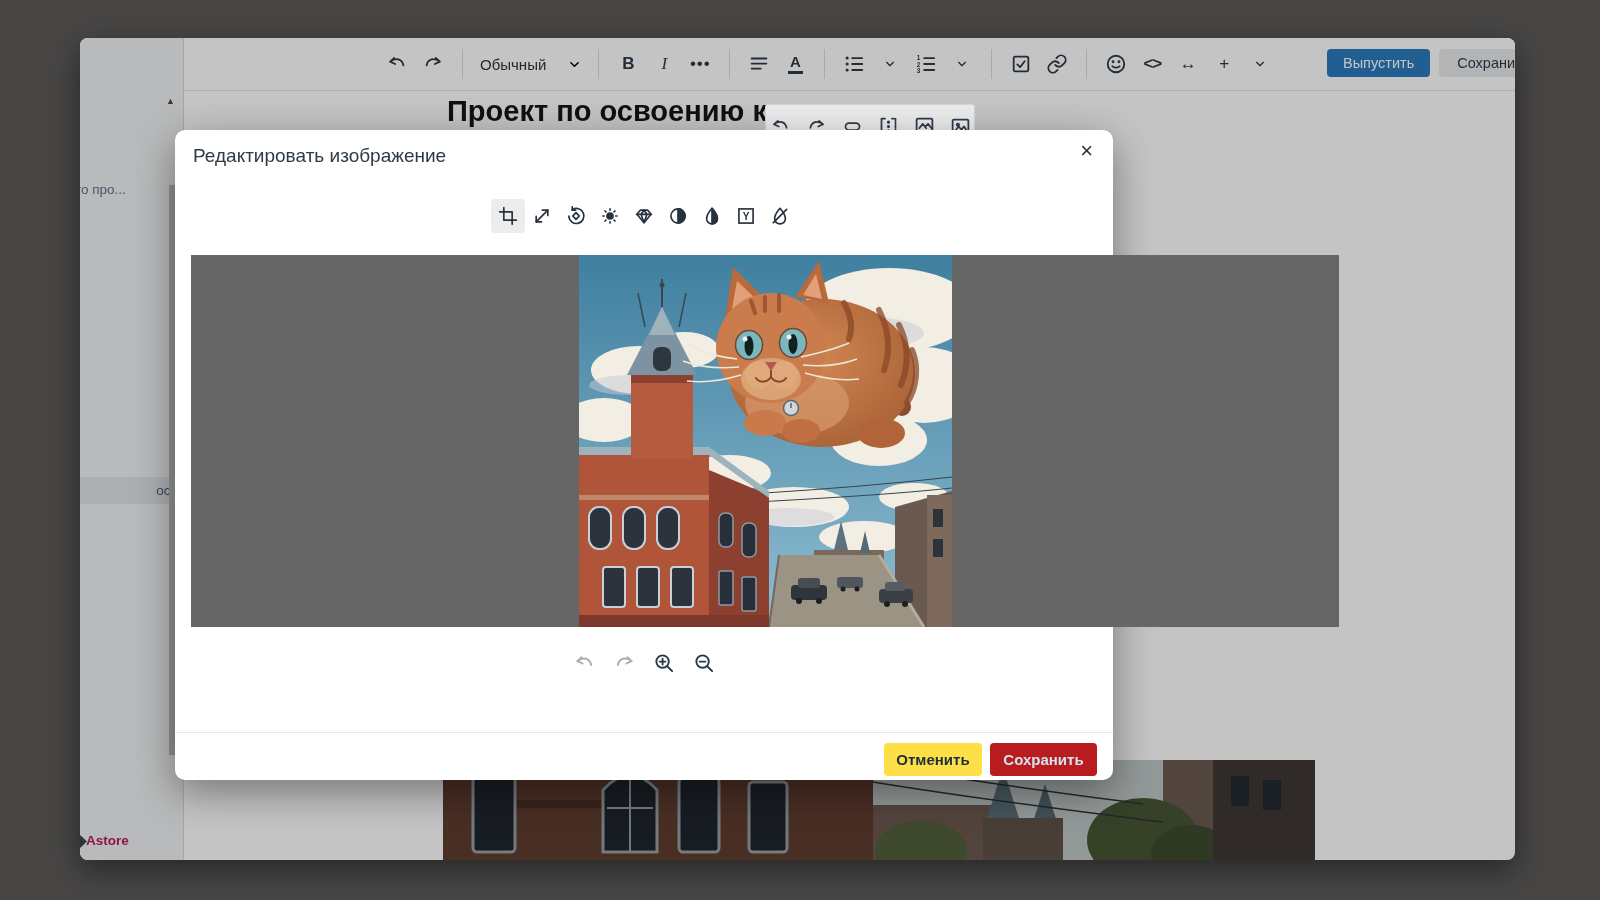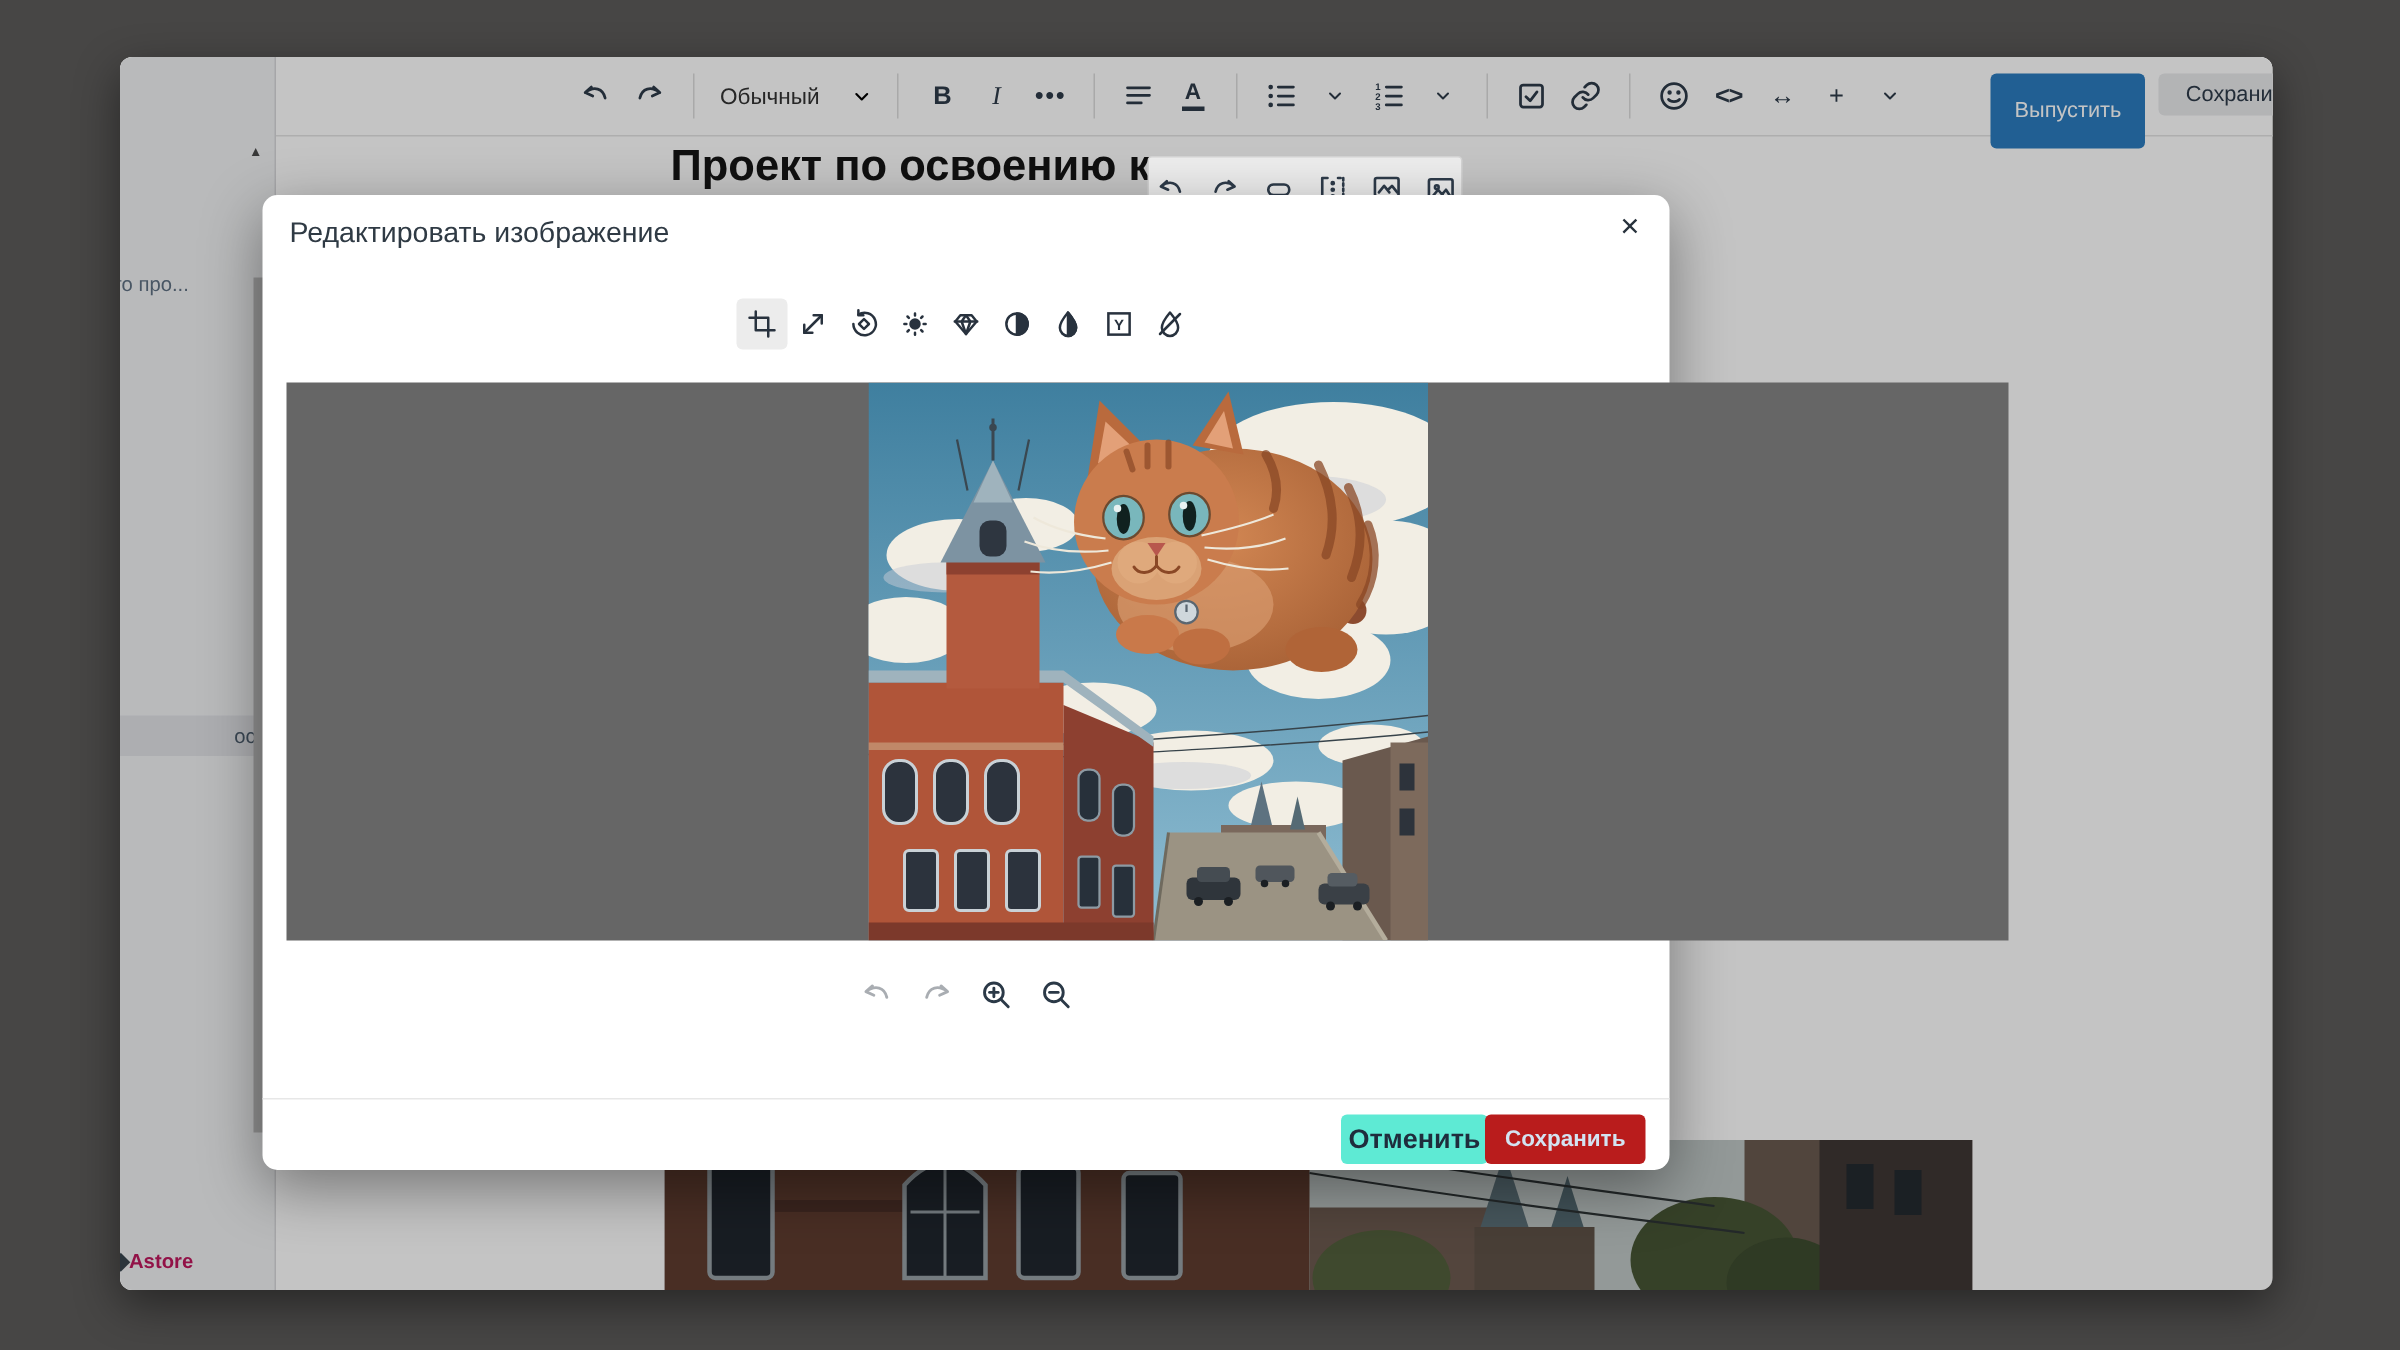--- a/index.html
+++ b/index.html
@@ -31,21 +31,21 @@
   .italic-t{font-style:italic;font-family:"Liberation Serif",serif;font-size:19px;}
   .more-t{font-size:13px;letter-spacing:1px;}
   .code-t{font-size:15px;font-weight:700;letter-spacing:-1px;}
   .arrows-t{font-size:19px;}
   .plus-t{font-size:22px;font-weight:400;}
   .acolor{display:flex;flex-direction:column;align-items:center;line-height:1;}
   .acolor .a{font-size:15px;font-weight:700;color:#2e3b4a;}
   .acolor .bar{width:15px;height:3px;background:#2e3b4a;margin-top:2px;}
   .tb-actions{position:absolute;top:11px;left:1143px;display:flex;gap:9px;}
   .btn{height:28px;border-radius:4px;font-size:14.5px;display:flex;align-items:center;justify-content:center;cursor:pointer;white-space:nowrap;}
-  .btn-blue{background:#2b7cc0;color:#fff;padding:11px 16px;}
+  .btn-blue{background:#2b7cc0;color:#fff;padding:0 16px;}
   .btn-light{background:#e9eaec;color:#2e3b4a;padding:0 18px;}
 
   
   .doc-title{position:absolute;left:367px;top:57px;font-size:29px;font-weight:700;color:#161616;white-space:nowrap;z-index:5;}
   .doc-image{position:absolute;left:363px;top:722px;width:872px;height:130px;z-index:4;}
 
   
   .overlay{position:absolute;left:80px;top:38px;width:1435px;height:822px;border-radius:8px;
            background:rgba(0,0,0,.23);z-index:40;}
 
@@ -64,22 +64,22 @@
   .tool{width:34px;height:34px;border-radius:4px;display:flex;align-items:center;justify-content:center;
         color:#28323e;cursor:pointer;}
   .tool.selected{background:#ececec;}
   .canvas{position:absolute;left:16px;top:125px;width:1148px;height:372px;background:#666666;
           display:flex;align-items:center;justify-content:center;overflow:hidden;}
   .controls{position:absolute;left:50%;transform:translateX(-50%);top:520px;display:flex;gap:14px;align-items:center;}
   .ctl{display:flex;align-items:center;justify-content:center;width:26px;height:26px;cursor:pointer;}
   .ctl.disabled{color:#a9adb2;}
   .ctl.active{color:#2b3947;}
   .modal-footer-line{position:absolute;left:0;right:0;top:602px;border-top:1px solid #e7e7e7;}
-  .m-cancel{position:absolute;top:613px;right:121px;width:98px;height:33px;background:#5eead4;color:#1f2d3d;
-            font-size:18px;font-weight:700;border-radius:4px;display:flex;align-items:center;justify-content:center;cursor:pointer;}
+  .m-cancel{position:absolute;top:613px;right:131px;width:98px;height:33px;background:#fde047;color:#1f2d3d;
+            font-size:15px;font-weight:700;border-radius:4px;display:flex;align-items:center;justify-content:center;cursor:pointer;}
   .m-save{position:absolute;top:613px;right:16px;width:107px;height:33px;background:#b91c1c;color:#d3e3f1;
           font-size:15px;font-weight:700;border-radius:4px;display:flex;align-items:center;justify-content:center;cursor:pointer;}
 
   svg.ic{stroke:currentColor;fill:none;stroke-width:2;stroke-linecap:round;stroke-linejoin:round;display:block;}
   svg.icf{display:block;}
 </style>
 </head>
 <body>
 
 <div id="screen">

